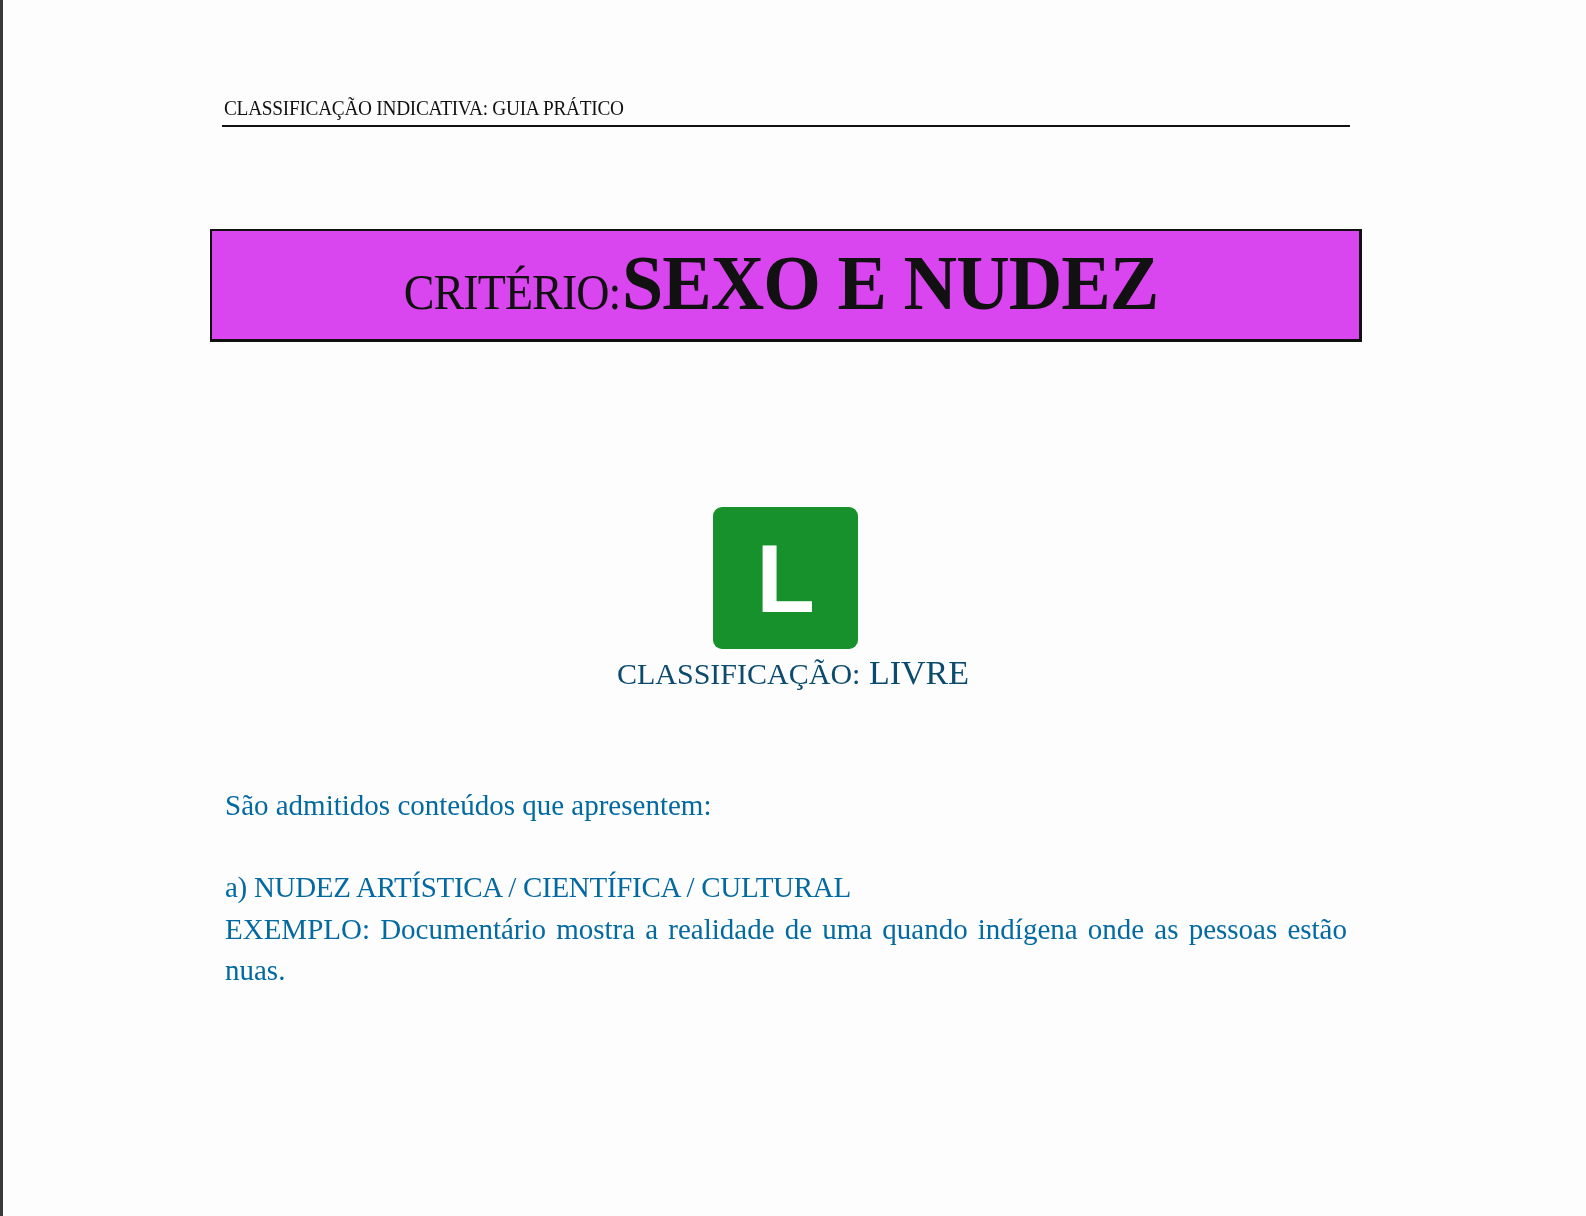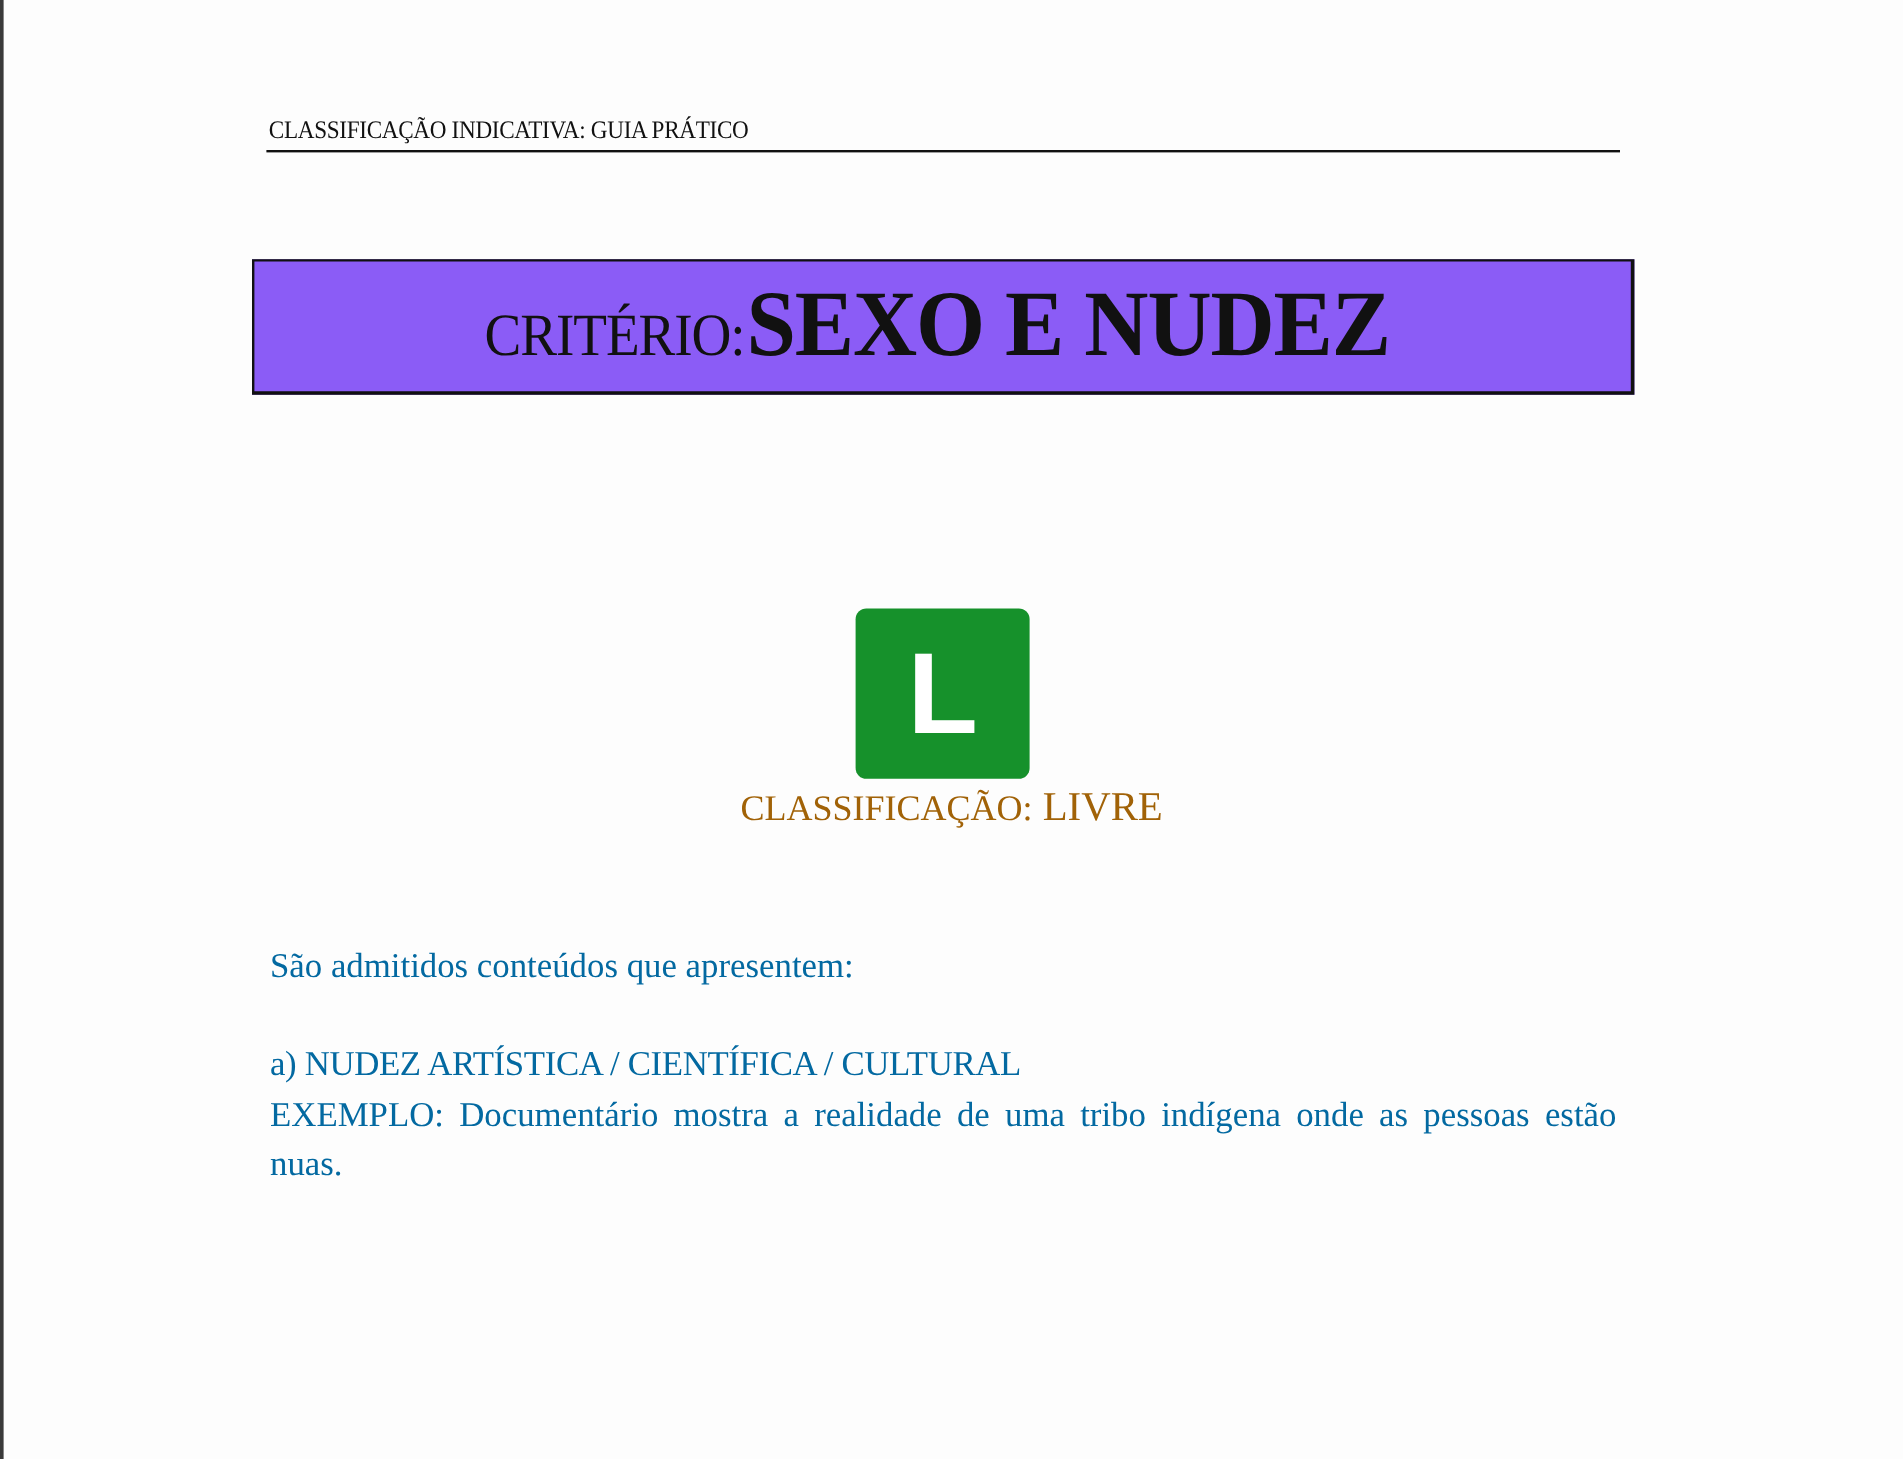--- a/index.html
+++ b/index.html
@@ -37,27 +37,27 @@
       position: absolute;
       left: 222px;
       top: 125px;
       width: 1128px;
       height: 2px;
       background: #111;
     }
     .title-box {
       position: absolute;
       left: 210px;
-      top: 216px;
+      top: 229px;
       width: 1147px;
       height: 108px;
       border: 2px solid #111;
       border-right-width: 3px;
       border-bottom-width: 3px;
-      background: #8b5cf6;
+      background: #d946ef;
       display: flex;
       align-items: center;
       justify-content: center;
     }
     .title-inner {
       display: flex;
       align-items: baseline;
       transform: translateY(-2px);
     }
     .title-prefix {
@@ -99,21 +99,21 @@
       line-height: 1;
       padding-top: 2px;
       box-sizing: border-box;
     }
     .rating-label {
       position: absolute;
       left: 0;
       width: 1586px;
       top: 654px;
       text-align: center;
-      color: #a16207;
+      color: #0c4a6e;
       font-size: 34px;
       white-space: nowrap;
     }
     .rating-label .pre { font-size: 30px; }
     .body-text {
       position: absolute;
       left: 225px;
       width: 1122px;
       font-size: 29px;
       line-height: 41.5px;
@@ -159,14 +159,14 @@
 
 <div class="rating-label">
   <span class="pre">CLASSIFICAÇÃO:</span>
   <span>LIVRE</span>
 </div>
 
 <div class="body-text intro">São admitidos conteúdos que apresentem:</div>
 
 <div class="body-text section">
   <div class="section-heading">a) NUDEZ ARTÍSTICA / CIENTÍFICA / CULTURAL</div>
-  <div class="example-line">EXEMPLO: Documentário mostra a realidade de uma tribo indígena onde as pessoas estão nuas.</div>
+  <div class="example-line">EXEMPLO: Documentário mostra a realidade de uma quando indígena onde as pessoas estão nuas.</div>
 </div>
 
 </body></html>

